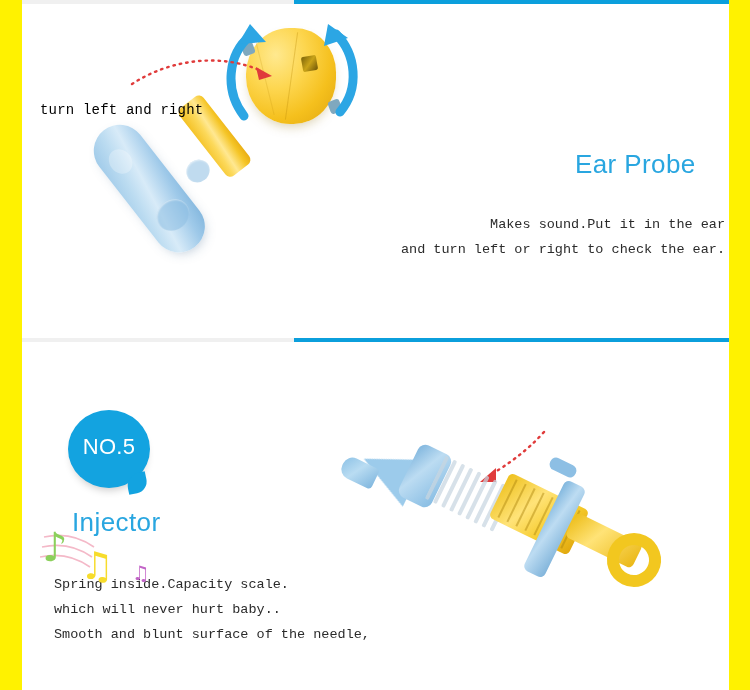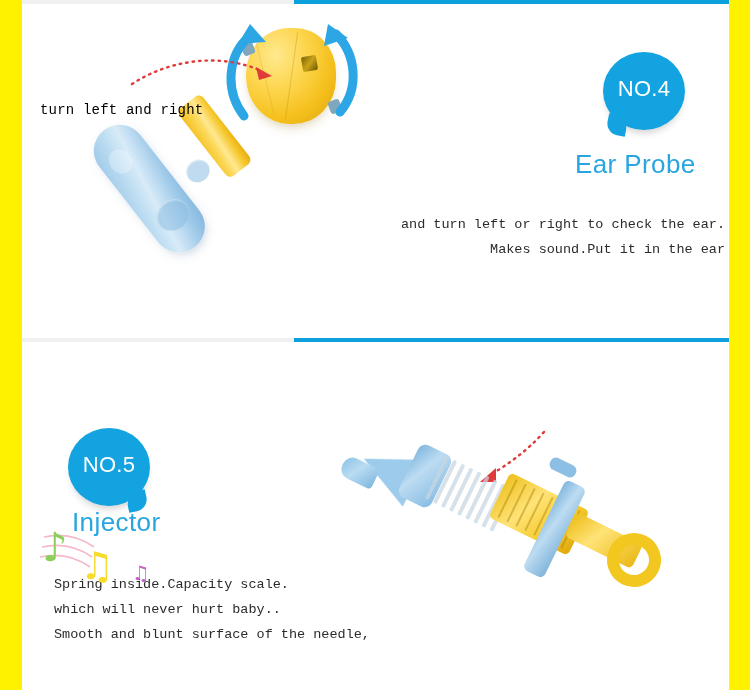--- a/index.html
+++ b/index.html
@@ -349,41 +349,37 @@
       </svg>
     </div>
 
     <svg class="shape-layer" style="left:0; top:0;" width="707" height="334" viewBox="0 0 707 334">
       <path d="M110 80 C150 54 200 50 237 66" stroke="#e03b3b" stroke-width="2.4" fill="none" stroke-dasharray="1.5 5" stroke-linecap="round"></path>
       <polygon points="250,72 234,63 237,76" fill="#e03b3b"></polygon>
     </svg>
 
     <div class="annot-text" style="left:18px; top:98px;">turn left and right</div>
 
-    <div class="balloon balloon-4" style="left:581px; top:48px;">
-      <div class="tail"></div>
-      <span class="balloon-num">NO.4</span>
-    </div>
 
     <div class="section-title" style="left:553px; top:145px;">Ear Probe</div>
 
     <div class="desc-text right-align" style="left:263px; top:208px; width:440px;">
+      <div>Makes sound.Put it in the ear</div>
       <div>and turn left or right to check the ear.</div>
-      <div>Makes sound.Put it in the ear</div>
     </div>
   </div>
 
   <div class="sep-bar sep-middle">
     <div class="seg-grey"></div>
     <div class="seg-blue"></div>
   </div>
 
   <div class="panel panel-injector">
 
-    <div class="balloon balloon-5" style="left:46px; top:86px;">
+    <div class="balloon balloon-5" style="left:46px; top:68px;">
       <div class="tail"></div>
       <span class="balloon-num">NO.5</span>
     </div>
 
     <div class="section-title" style="left:50px; top:165px;">Injector</div>
 
     <div class="desc-text" style="left:32px; top:230px;">
       <div>Spring inside.Capacity scale.</div>
       <div>which will never hurt baby..</div>
       <div>Smooth and blunt surface of the needle,</div>

